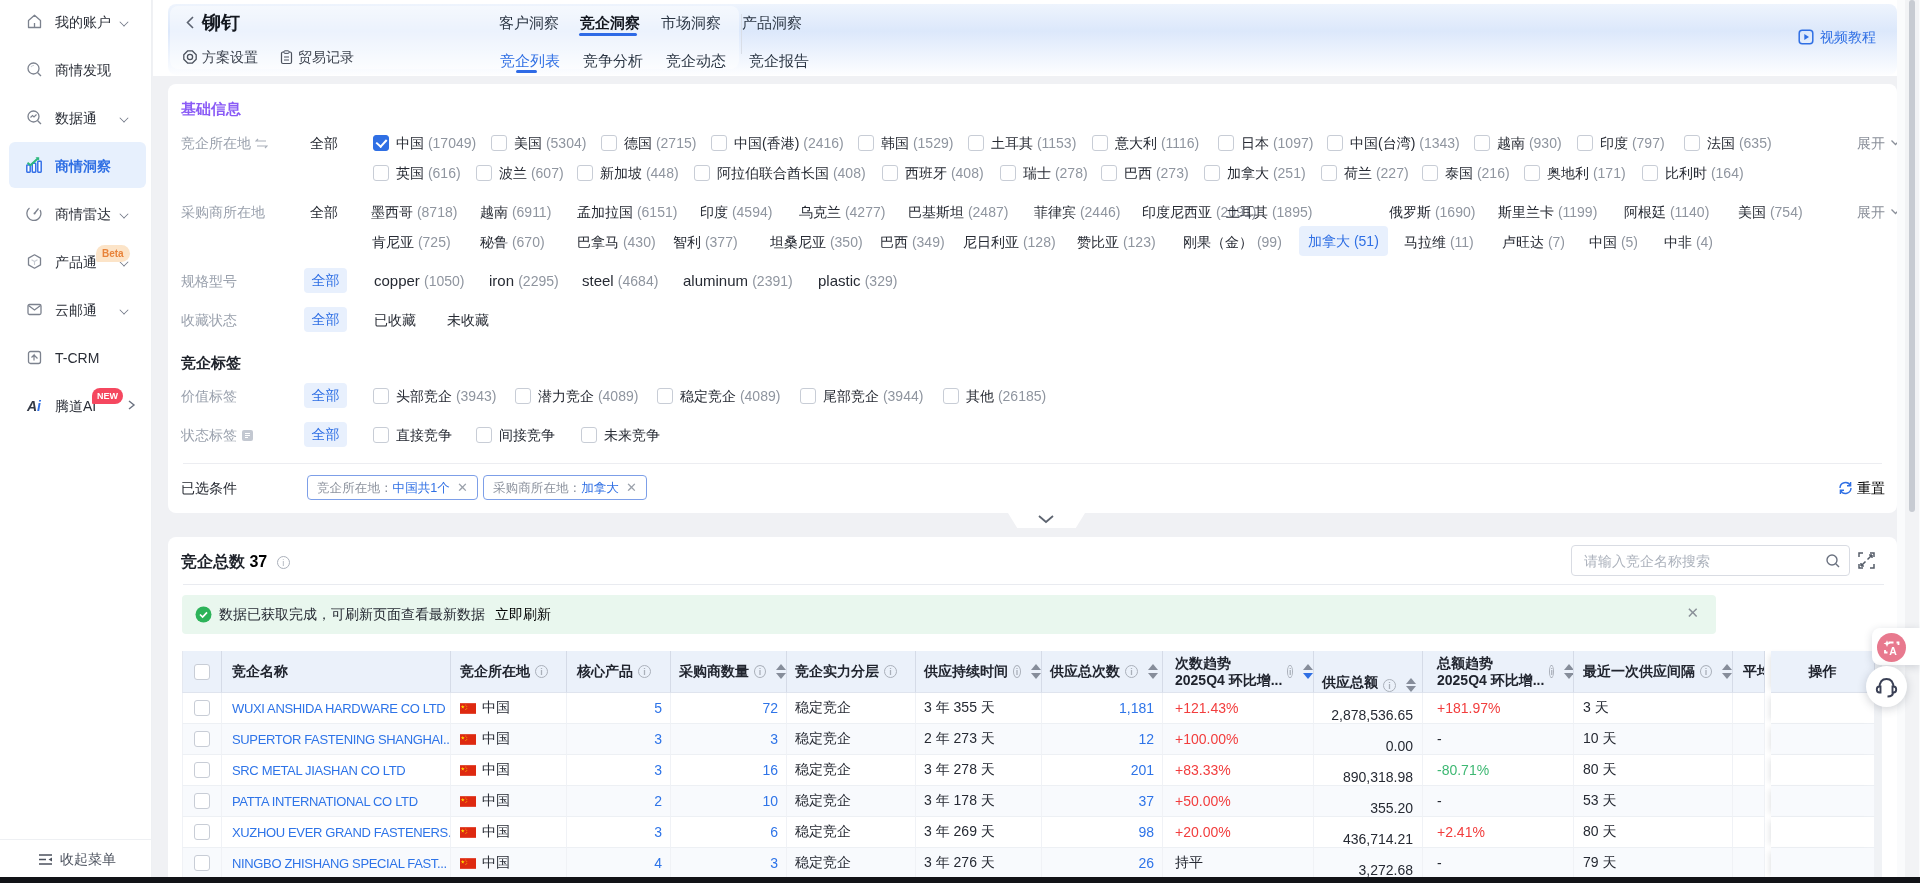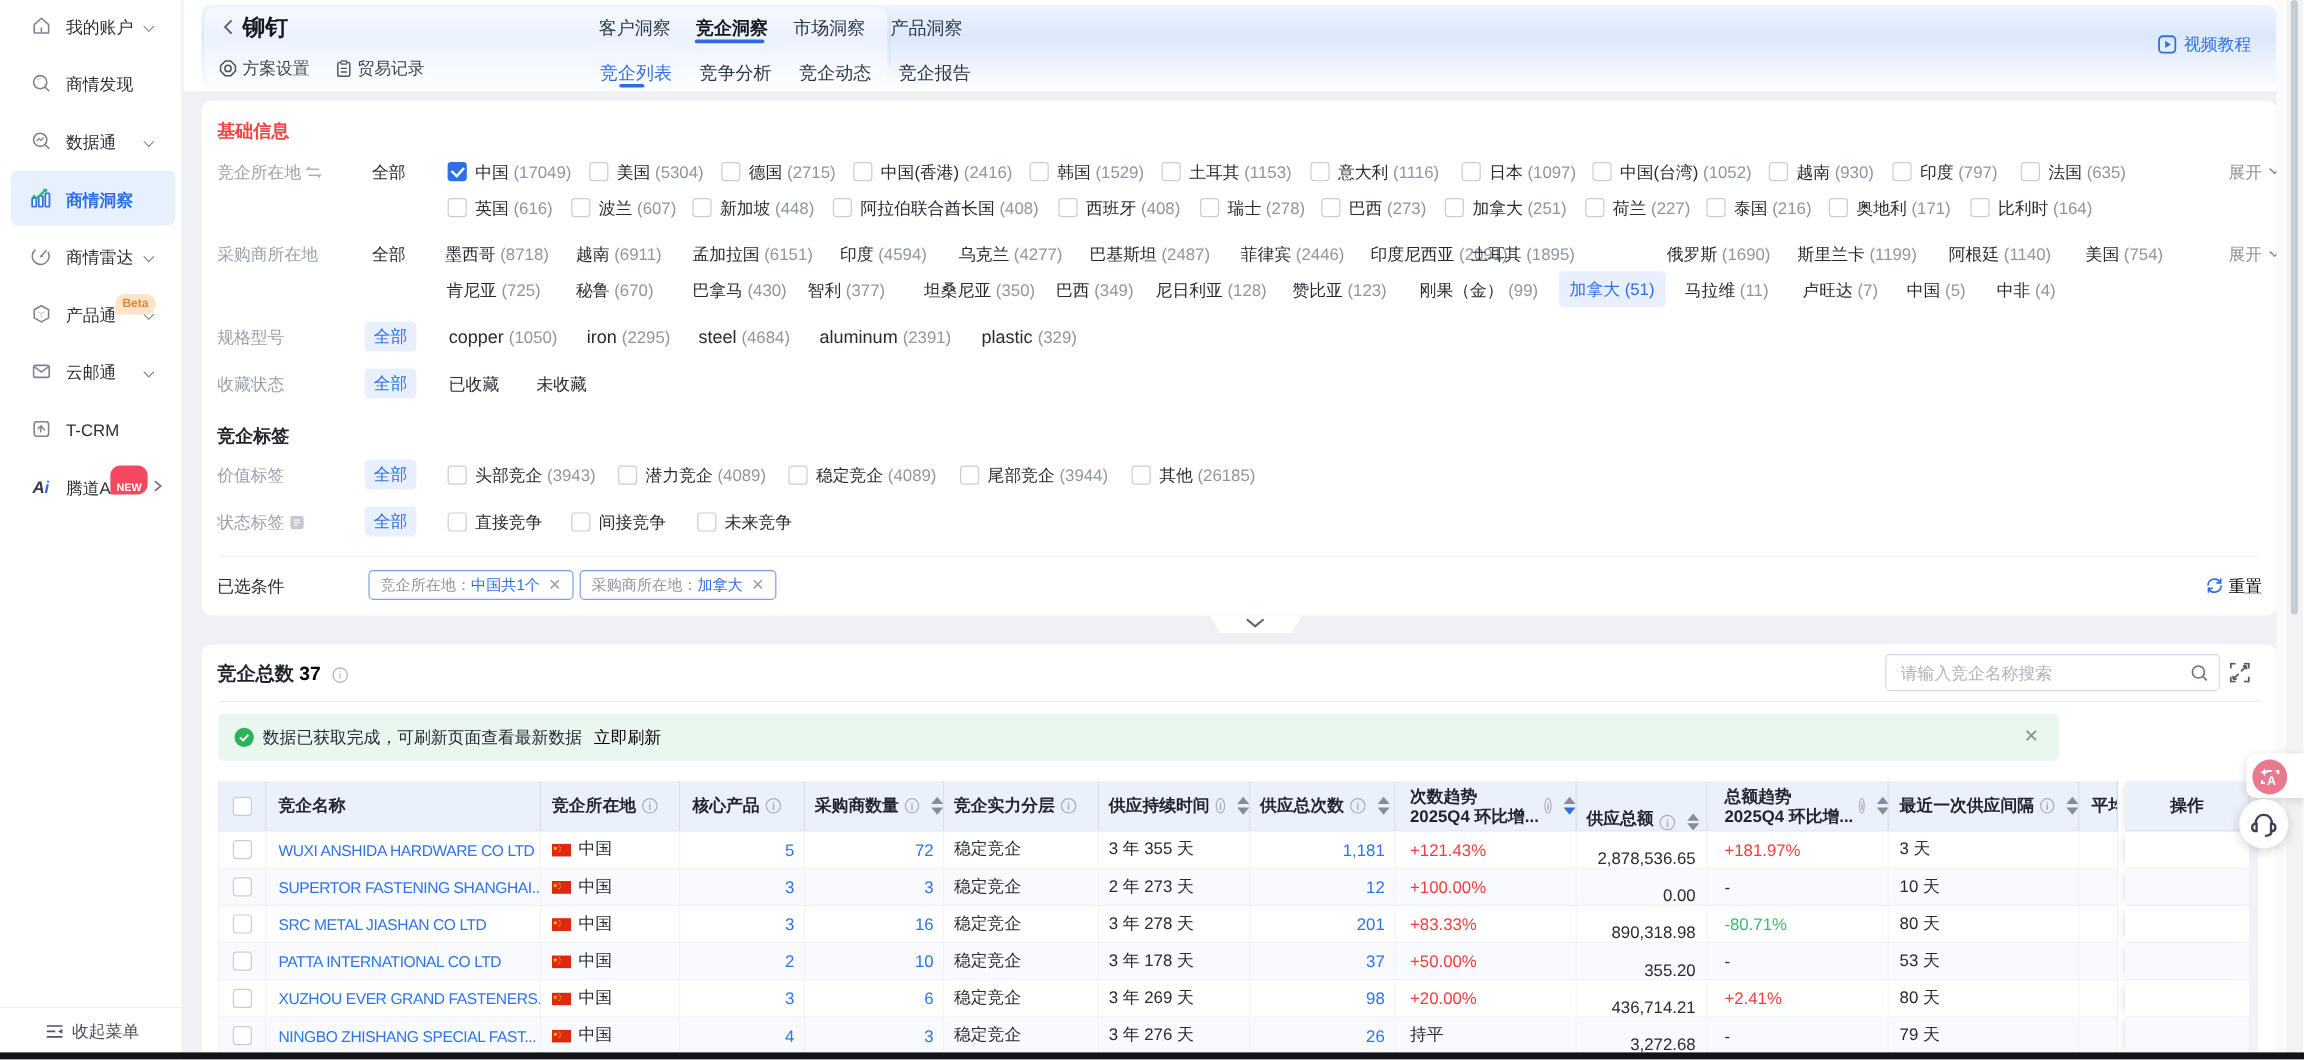--- a/index.html
+++ b/index.html
@@ -78,21 +78,21 @@
           <path d="M2.5 4.5 L8.5 9 L14.5 4.5" fill="none" stroke="#7c828e" stroke-width="1.3"></path>
         </svg>
     </span><span class="mit">云邮通</span><span class="chev"></span></div>
   <div class="mi" style="top:334px;"><span class="mic">
     <svg width="17" height="17" viewBox="0 0 17 17">
           <rect x="2.5" y="2.5" width="12" height="12" rx="2" fill="none" stroke="#7c828e" stroke-width="1.3"></rect>
           <path d="M5.5 8.5 L8 6 L8 11.5 M8 6 L11.5 9.5" fill="none" stroke="#7c828e" stroke-width="1.2"></path>
         </svg>
     </span><span class="mit">T-CRM</span></div>
   <div class="mi" style="top:382px;"><span class="mic" style="color:#343a46;font-weight:bold;font-size:14px;font-style:italic;">A<span style="color:#2f6fe4;">i</span></span><span class="mit">腾道AI</span>
-    <span class="abs" style="left:83px;top:6px;background:#f5475f;color:#fff;font-size:9px;font-weight:bold;line-height:12px;height:16px;padding:12px 5px;border-radius:8px 8px 8px 1px;">NEW</span>
+    <span class="abs" style="left:83px;top:6px;background:#f5475f;color:#fff;font-size:9px;font-weight:bold;line-height:12px;height:16px;padding:2px 5px;border-radius:8px 8px 8px 1px;">NEW</span>
     <svg class="abs" style="left:118px;top:17px;" width="9" height="12" viewBox="0 0 9 12">
         <path d="M2 2 L7 6 L2 10" fill="none" stroke="#6b7280" stroke-width="1.4"></path>
       </svg></div>
   <div class="abs" style="left:0;top:839px;width:152px;border-top:1px solid #eef0f3;"></div>
   <div class="abs" style="left:38px;top:851px;color:#4c525e;">
     <svg width="15" height="13" viewBox="0 0 15 13" style="vertical-align:-2px;margin-right:7px;">
         <path d="M1 2 L14 2 M1 6.5 L8 6.5 M1 11 L14 11" stroke="#4c525e" stroke-width="1.4"></path>
         <path d="M14 4.5 L10.5 6.5 L14 8.5 Z" fill="#4c525e"></path>
       </svg>收起菜单</div>
 </div>
@@ -137,36 +137,36 @@
 
   <div class="abs" style="left:1630px;top:25px;color:#2f6fe4;white-space:nowrap;">
     <svg width="16" height="16" viewBox="0 0 16 16" style="vertical-align:-3px;margin-right:6px;">
         <rect x="1.2" y="1.2" width="13.6" height="13.6" rx="3" fill="none" stroke="#2f6fe4" stroke-width="1.5"></rect>
         <path d="M6.3 5 L11 8 L6.3 11 Z" fill="#2f6fe4"></path>
       </svg>视频教程
   </div>
 </div>
 
 <div class="abs" id="filtercard" style="left:168px;top:84px;width:1729px;height:429px;border-radius:8px;background:#fff;">
-  <div class="abs bold" style="left:13px;top:16px;font-size:15px;color:#ef4444;">基础信息</div>
+  <div class="abs bold" style="left:13px;top:16px;font-size:15px;color:#8b5cf6;">基础信息</div>
 
   <div class="optrow" style="top:48px;">
     <span class="lblrow">竞企所在地 <svg width="13" height="11" viewBox="0 0 13 11" style="vertical-align:-1px;">
           <path d="M3 1 L1 3 L11 3 M10 10 L12 8 L2 8" fill="none" stroke="#aab0ba" stroke-width="1.2"></path>
         </svg></span>
     <span class="alldark" style="left:142px;position:absolute;">全部</span>
     <span class="opt" style="left:205px;"><span class="cb cbk"></span>中国 <span class="cnt">(17049)</span></span>
     <span class="opt" style="left:323px;"><span class="cb"></span>美国 <span class="cnt">(5304)</span></span>
     <span class="opt" style="left:433px;"><span class="cb"></span>德国 <span class="cnt">(2715)</span></span>
     <span class="opt" style="left:543px;"><span class="cb"></span>中国(香港) <span class="cnt">(2416)</span></span>
     <span class="opt" style="left:690px;"><span class="cb"></span>韩国 <span class="cnt">(1529)</span></span>
     <span class="opt" style="left:800px;"><span class="cb"></span>土耳其 <span class="cnt">(1153)</span></span>
     <span class="opt" style="left:924px;"><span class="cb"></span>意大利 <span class="cnt">(1116)</span></span>
     <span class="opt" style="left:1050px;"><span class="cb"></span>日本 <span class="cnt">(1097)</span></span>
-    <span class="opt" style="left:1159px;"><span class="cb"></span>中国(台湾) <span class="cnt">(1052)</span></span>
+    <span class="opt" style="left:1159px;"><span class="cb"></span>中国(台湾) <span class="cnt">(1343)</span></span>
     <span class="opt" style="left:1306px;"><span class="cb"></span>越南 <span class="cnt">(930)</span></span>
     <span class="opt" style="left:1409px;"><span class="cb"></span>印度 <span class="cnt">(797)</span></span>
     <span class="opt" style="left:1516px;"><span class="cb"></span>法国 <span class="cnt">(635)</span></span>
     <span class="opt" style="left:1689px;color:#8a8f99;">展开<svg width="11" height="8" viewBox="0 0 11 8" style="margin-left:5px;vertical-align:1px;">
           <path d="M1.5 1.5 L5.5 5.5 L9.5 1.5" fill="none" stroke="#8a8f99" stroke-width="1.3"></path>
         </svg></span>
   </div>
   <div class="optrow" style="top:78px;">
     <span class="opt" style="left:205px;"><span class="cb"></span>英国 <span class="cnt">(616)</span></span>
     <span class="opt" style="left:308px;"><span class="cb"></span>波兰 <span class="cnt">(607)</span></span>

